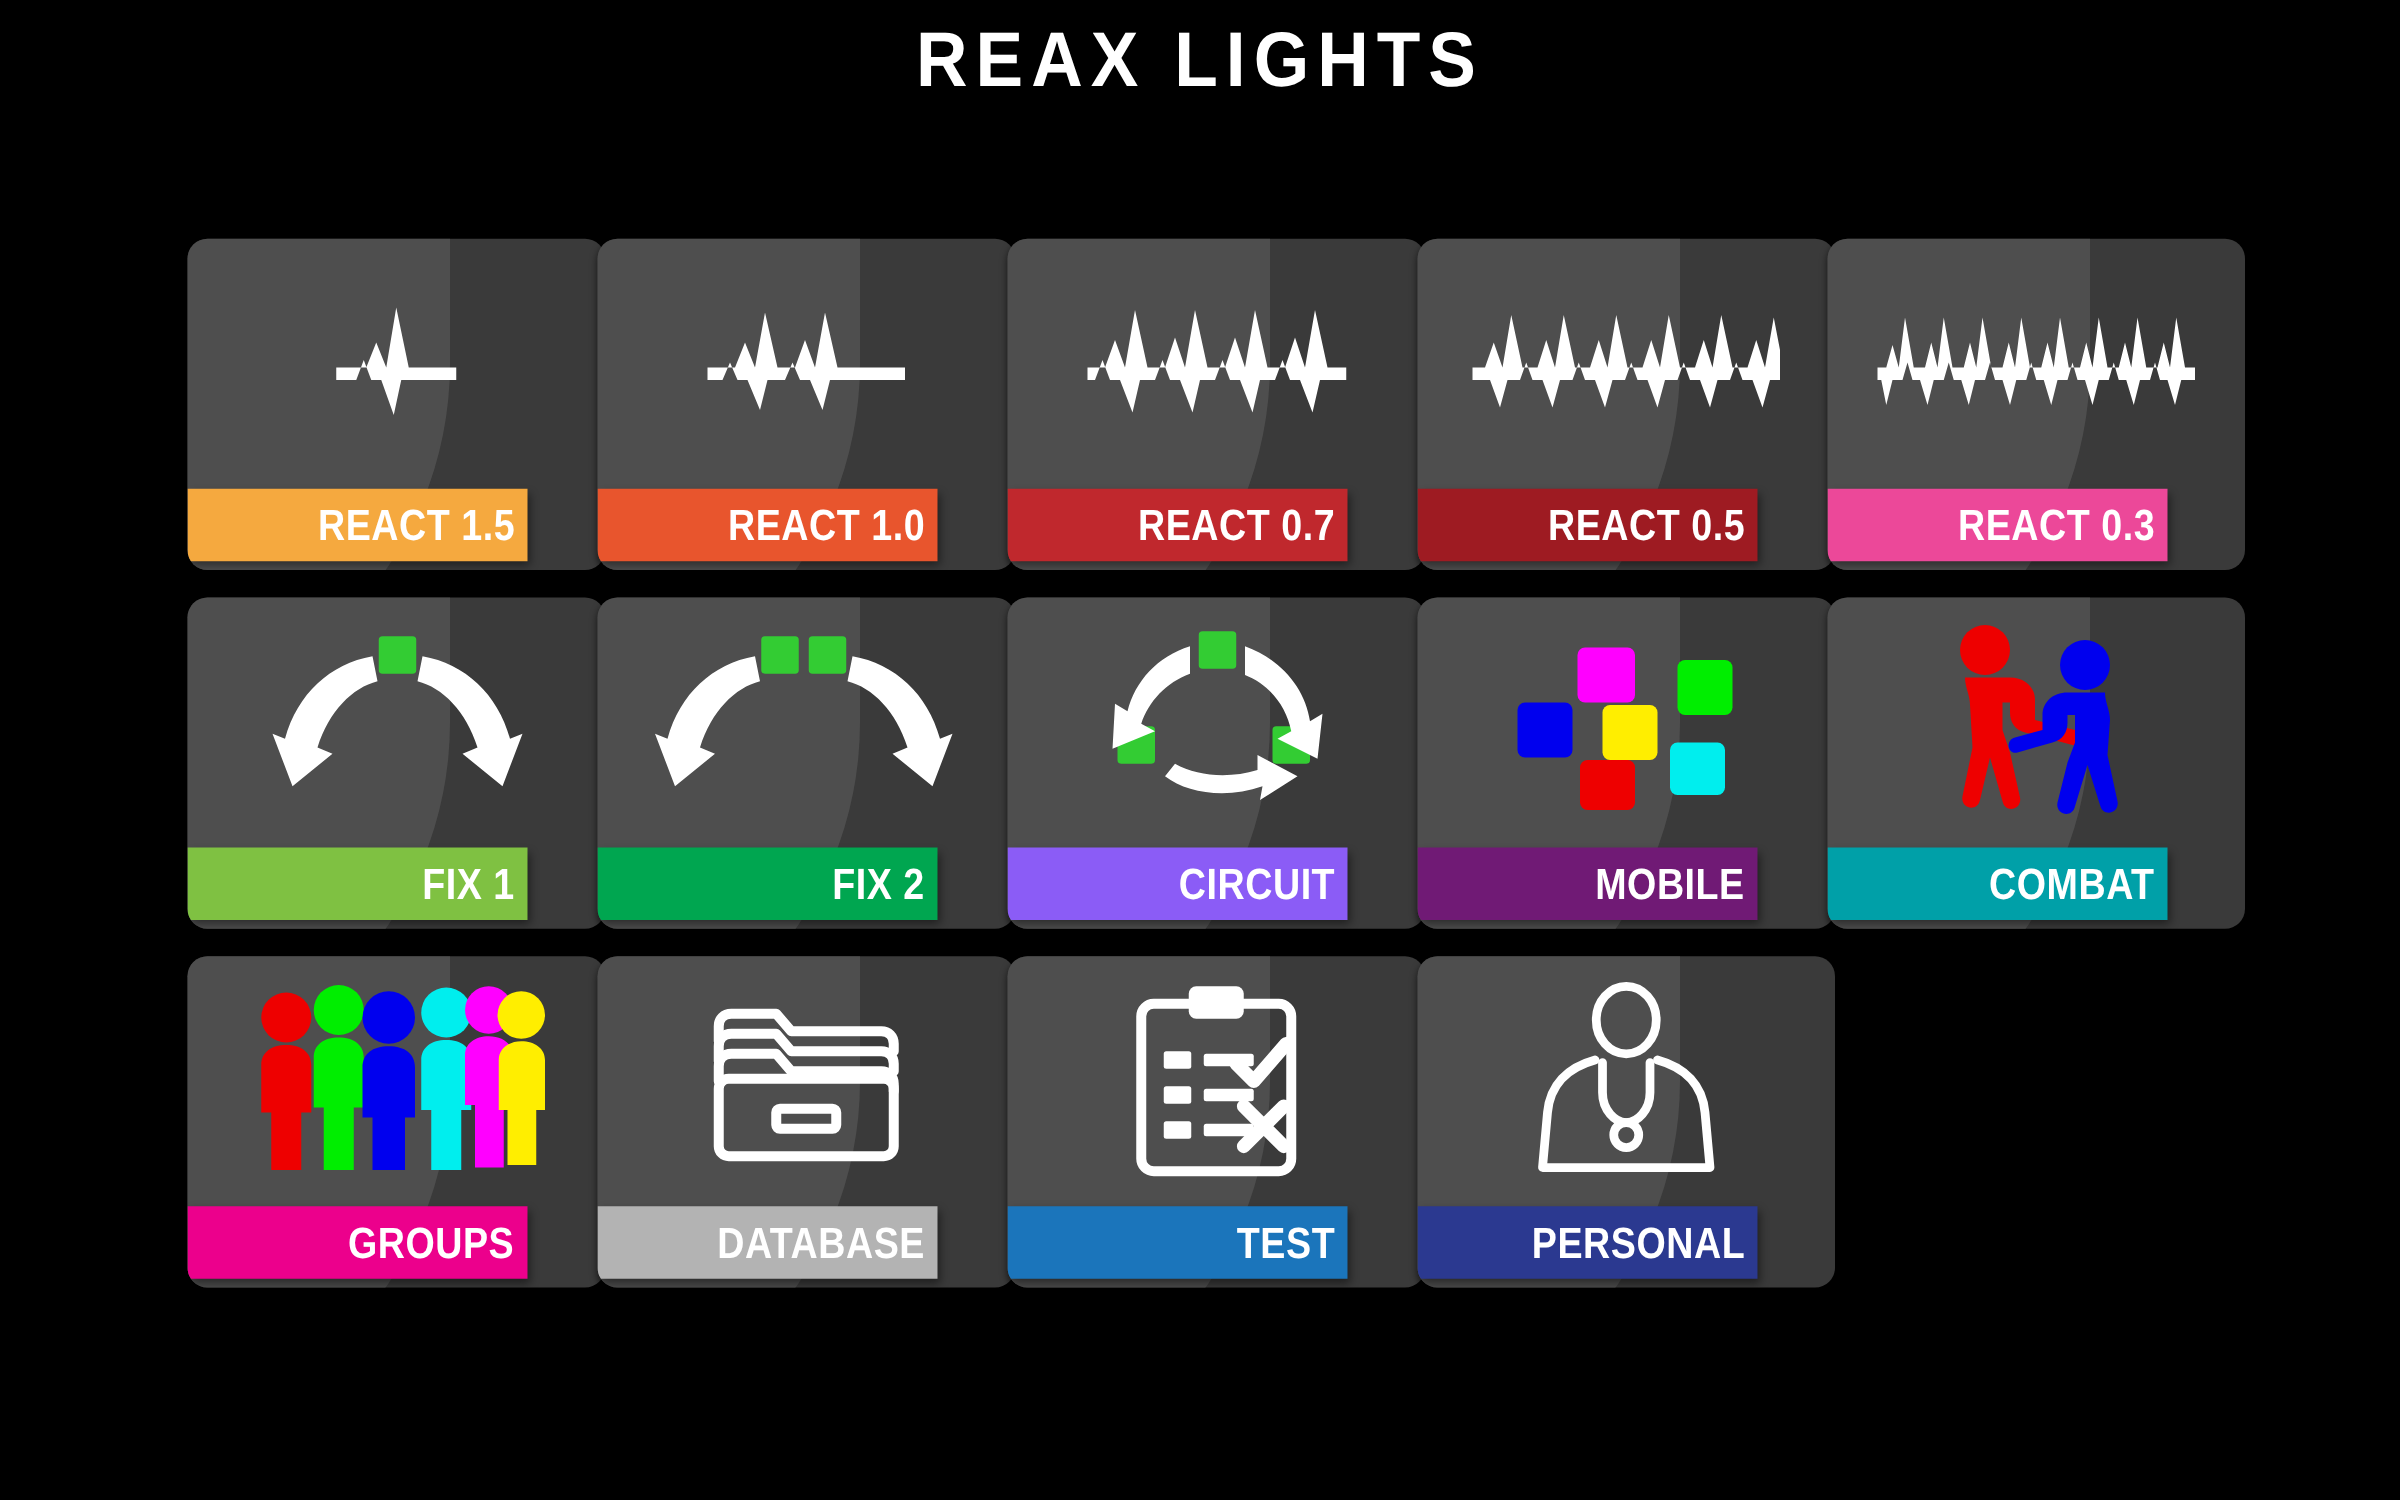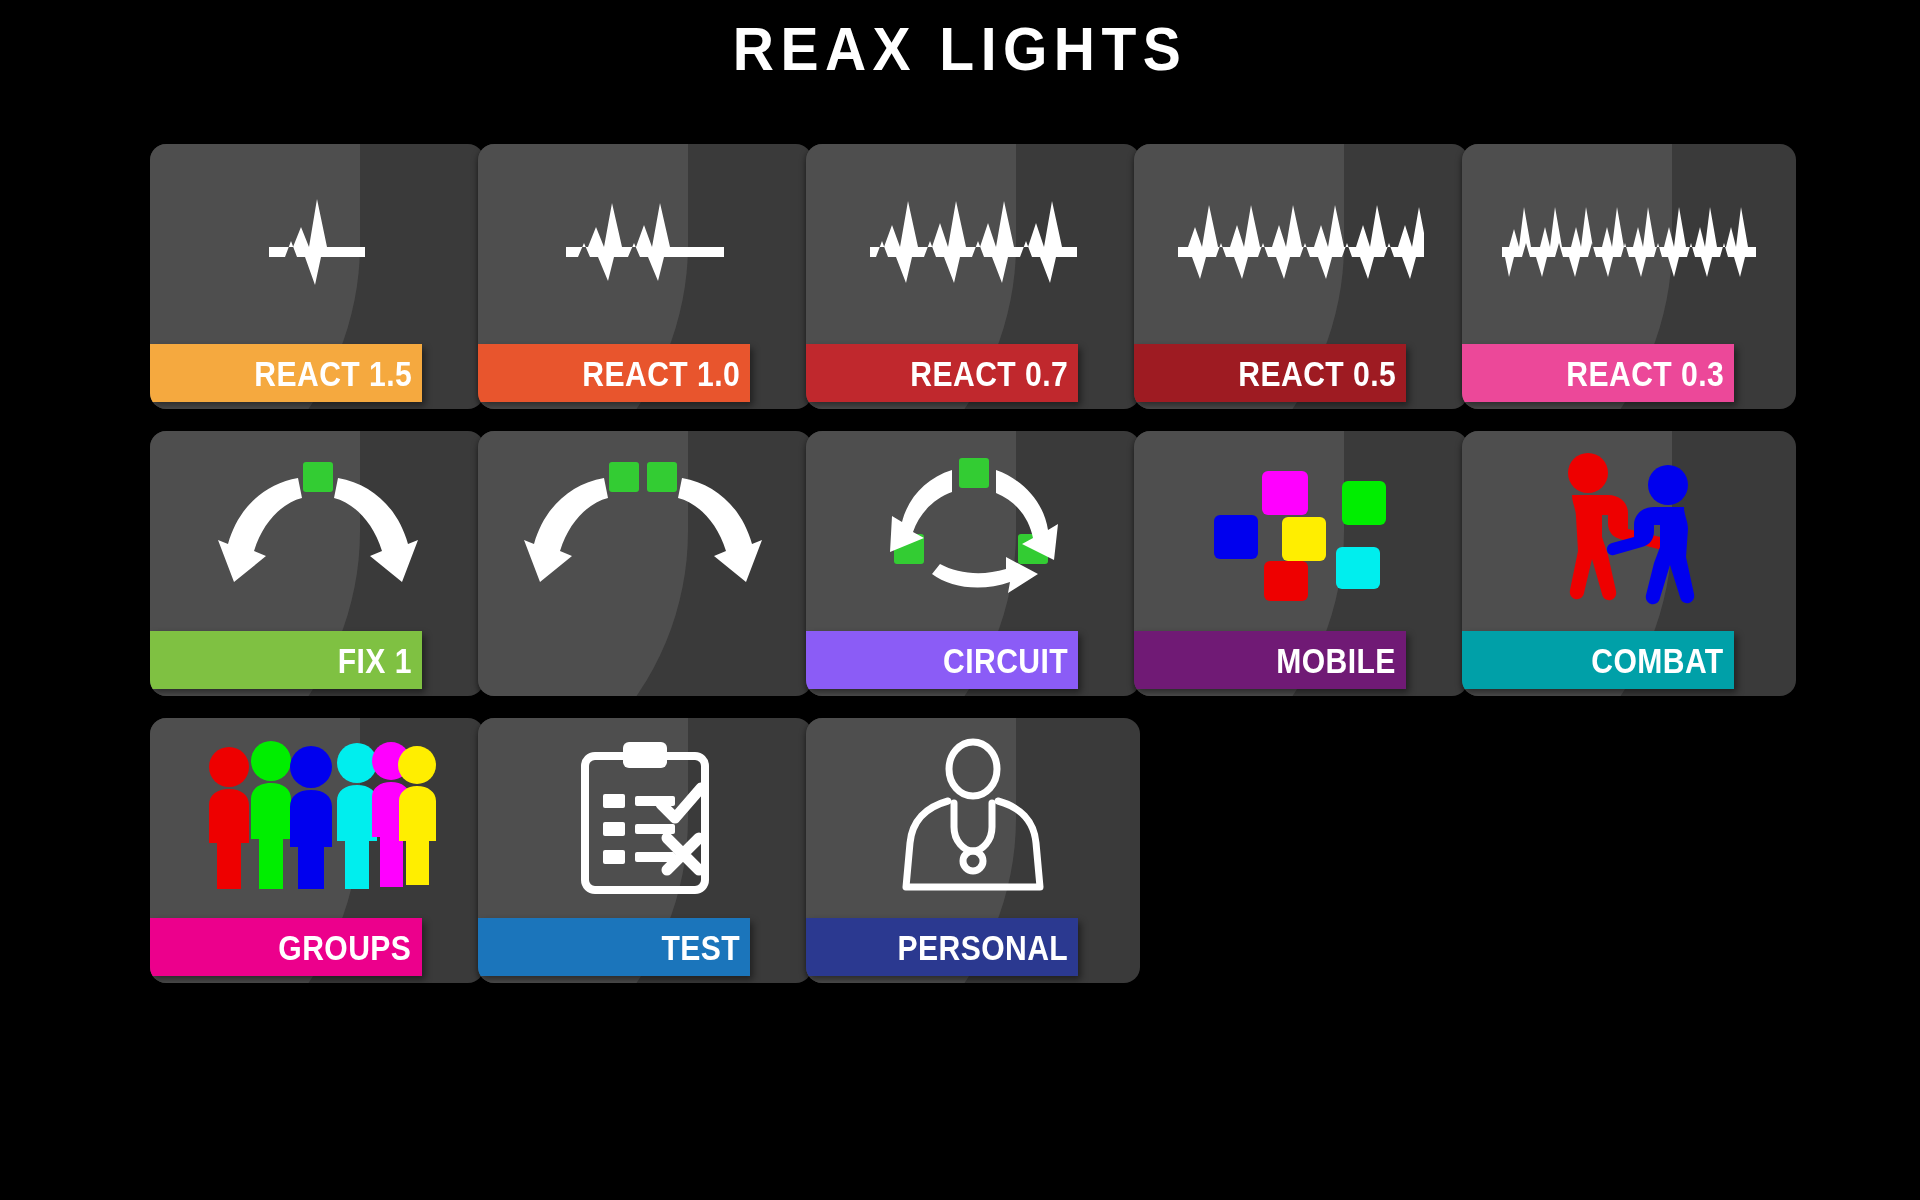--- a/index.html
+++ b/index.html
@@ -46,20 +46,21 @@
 
   .card {
     position: relative;
     width: 334px;
     height: 265px;
     background: #3a3a3a;
     border-radius: 16px;
     overflow: hidden;
     box-shadow: 0 3px 6px rgba(0,0,0,0.6);
     cursor: pointer;
+    margin-top: 47px;
   }
   
   .card::before {
     content: "";
     position: absolute;
     left: -120px;
     top: -30px;
     width: 330px;
     height: 420px;
     background: #565656;
@@ -190,20 +191,23 @@
 
     <div class="card">
       <div class="icon-area">
         <svg width="240" height="150" viewBox="0 0 240 150">
           <rect x="84" y="6" width="30" height="30" rx="3" fill="#33cc33"></rect>
           <rect x="122" y="6" width="30" height="30" rx="3" fill="#33cc33"></rect>
           <path fill="#ffffff" d="M79 22 C45 28 19 52 9 88 L-1 84 L15 126 L47 100 L35 95 C44 66 63 47 83 42 Z"></path>
           <path fill="#ffffff" d="M157 22 C191 28 217 52 227 88 L237 84 L221 126 L189 100 L201 95 C192 66 173 47 153 42 Z"></path>
         </svg>
       </div>
+      <div class="label-bar" style="background:#00a650">
+        <span class="label-text">FIX 2</span>
+      </div>
     </div>
 
     <div class="card">
       <div class="icon-area">
         <svg width="175" height="150" viewBox="0 0 175 150">
           <rect x="73" y="2" width="30" height="30" rx="3" fill="#33cc33"></rect>
           <rect x="8" y="78" width="30" height="30" rx="3" fill="#33cc33"></rect>
           <rect x="132" y="78" width="30" height="30" rx="3" fill="#33cc33"></rect>
 
           <path fill="#ffffff" d="M66 14 C40 22 22 42 16 66 L6 60 L4 96 L38 82 L27 76 C33 58 47 43 66 36 Z"></path>
@@ -282,20 +286,36 @@
             <circle cx="212" cy="22" r="19"></circle>
             <path d="M194 58 C194 49 202 43 212 43 C223 43 231 49 231 58 L231 98 L224 98 L224 142 L201 142 L201 98 L194 98 Z"></path>
           </g>
         </svg>
       </div>
       <div class="label-bar" style="background:#ec008c">
         <span class="label-text">GROUPS</span>
       </div>
     </div>
 
+    <div class="card">
+      <div class="icon-area">
+        <svg width="165" height="145" viewBox="0 0 165 145">
+          <g fill="none" stroke="#ffffff" stroke-width="8" stroke-linejoin="round" stroke-linecap="round">
+            <path d="M12 40 L12 28 C12 22 16 18 22 18 L58 18 L70 32 L142 32 C148 32 152 36 152 42 L152 48"></path>
+            <path d="M12 56 L12 44 C12 38 16 34 22 34 L58 34 L70 48 L142 48 C148 48 152 52 152 58 L152 64"></path>
+            <path d="M12 72 L12 60 C12 54 16 50 22 50 L58 50 L70 64 L142 64 C148 64 152 68 152 74 L152 80"></path>
+            <rect x="12" y="70" width="140" height="62" rx="8"></rect>
+            <rect x="58" y="94" width="48" height="16" rx="3"></rect>
+          </g>
+        </svg>
+      </div>
+      <div class="label-bar" style="background:#b3b3b3">
+        <span class="label-text">DATABASE</span>
+      </div>
+    </div>
 
     <div class="card">
       <div class="icon-area">
         <svg width="140" height="160" viewBox="0 0 140 160">
           <g stroke="#ffffff" fill="none" stroke-width="8" stroke-linejoin="round" stroke-linecap="round">
             <rect x="10" y="18" width="120" height="134" rx="10"></rect>
             <rect x="48" y="4" width="44" height="26" rx="6" fill="#ffffff" stroke="none"></rect>
           </g>
           <g fill="#ffffff">
             <rect x="28" y="56" width="22" height="14" rx="2"></rect>

